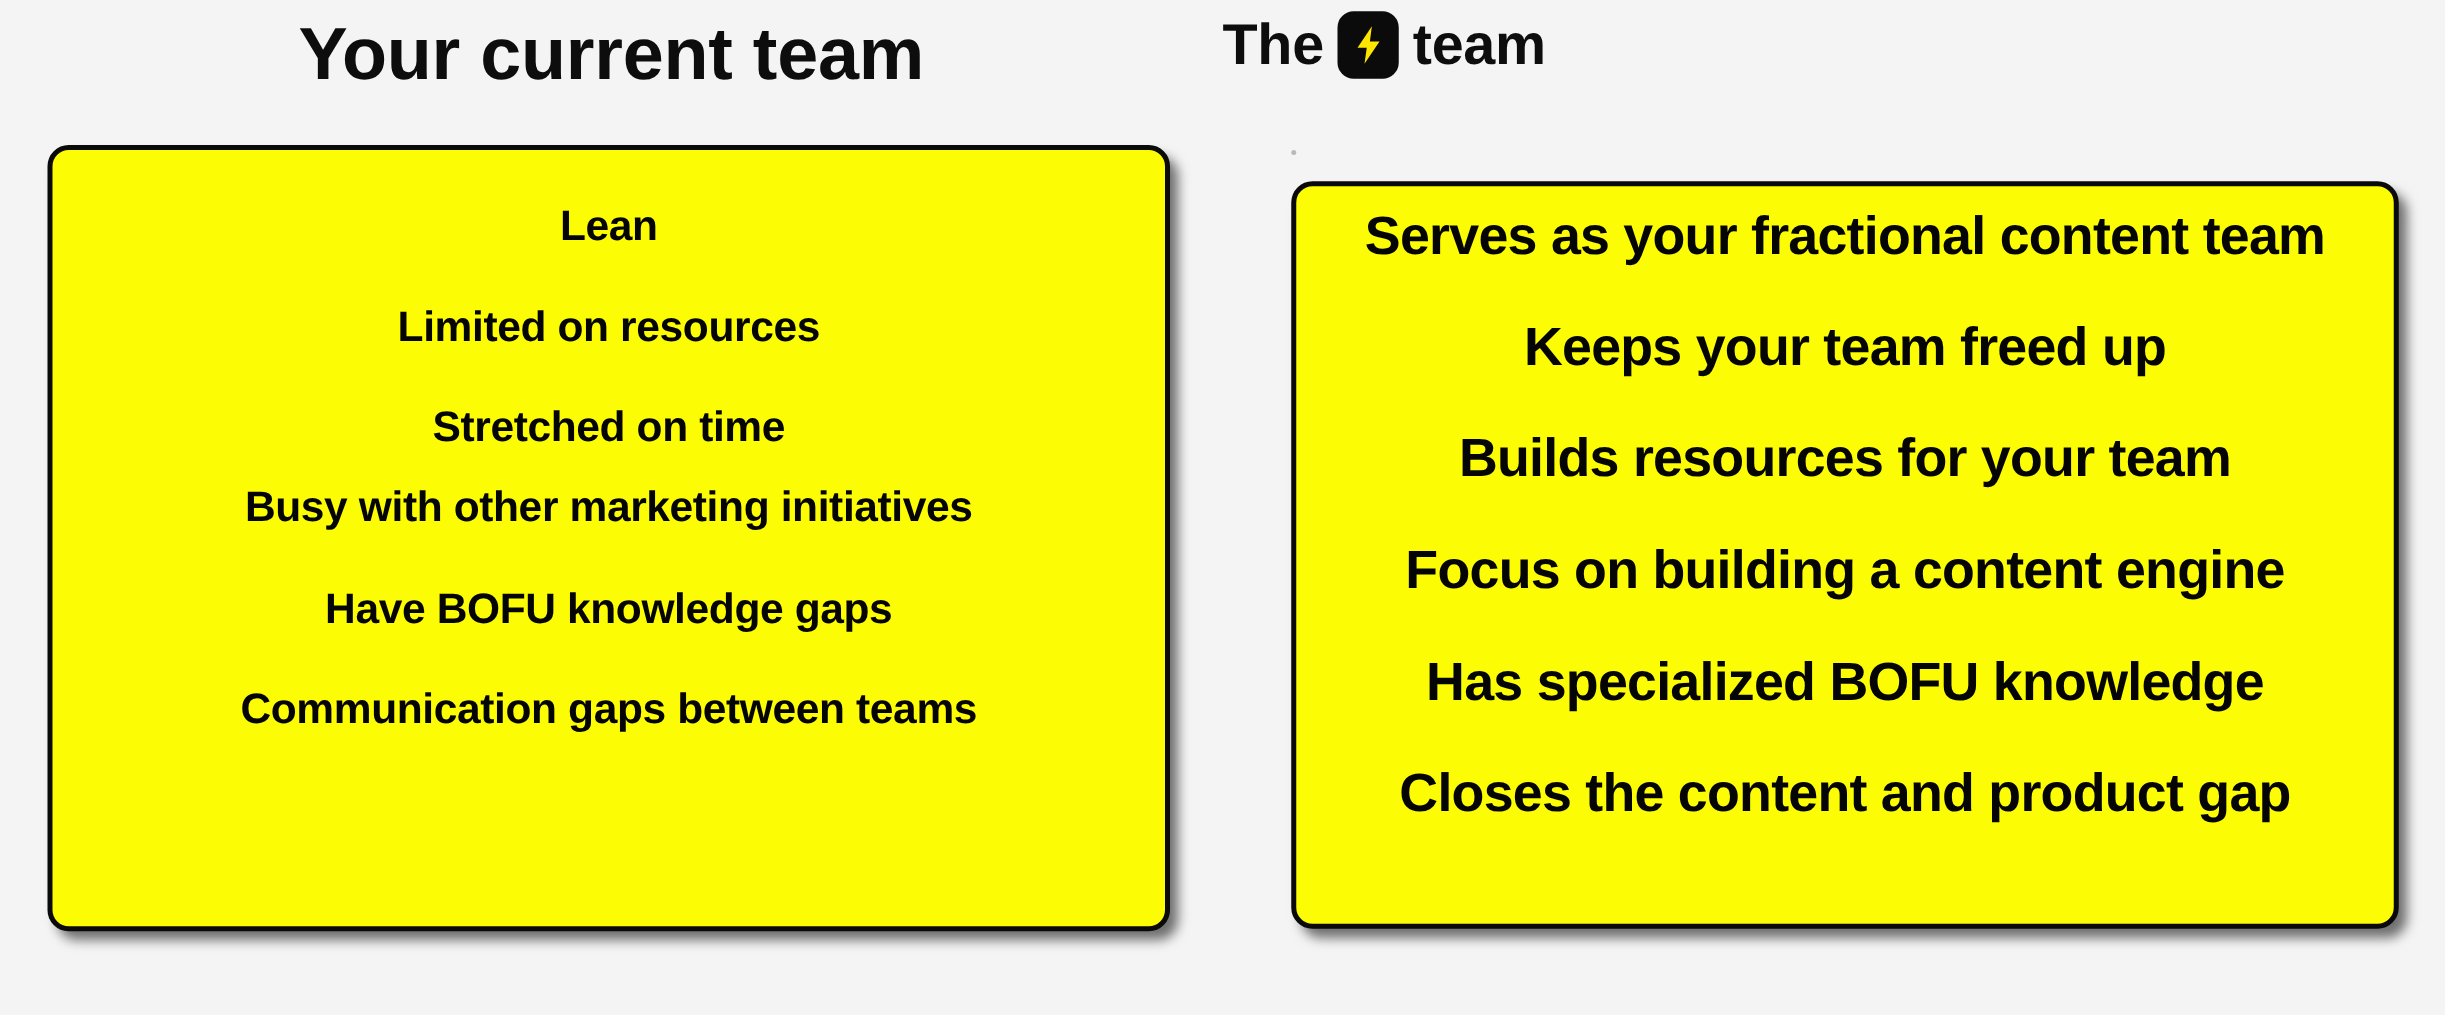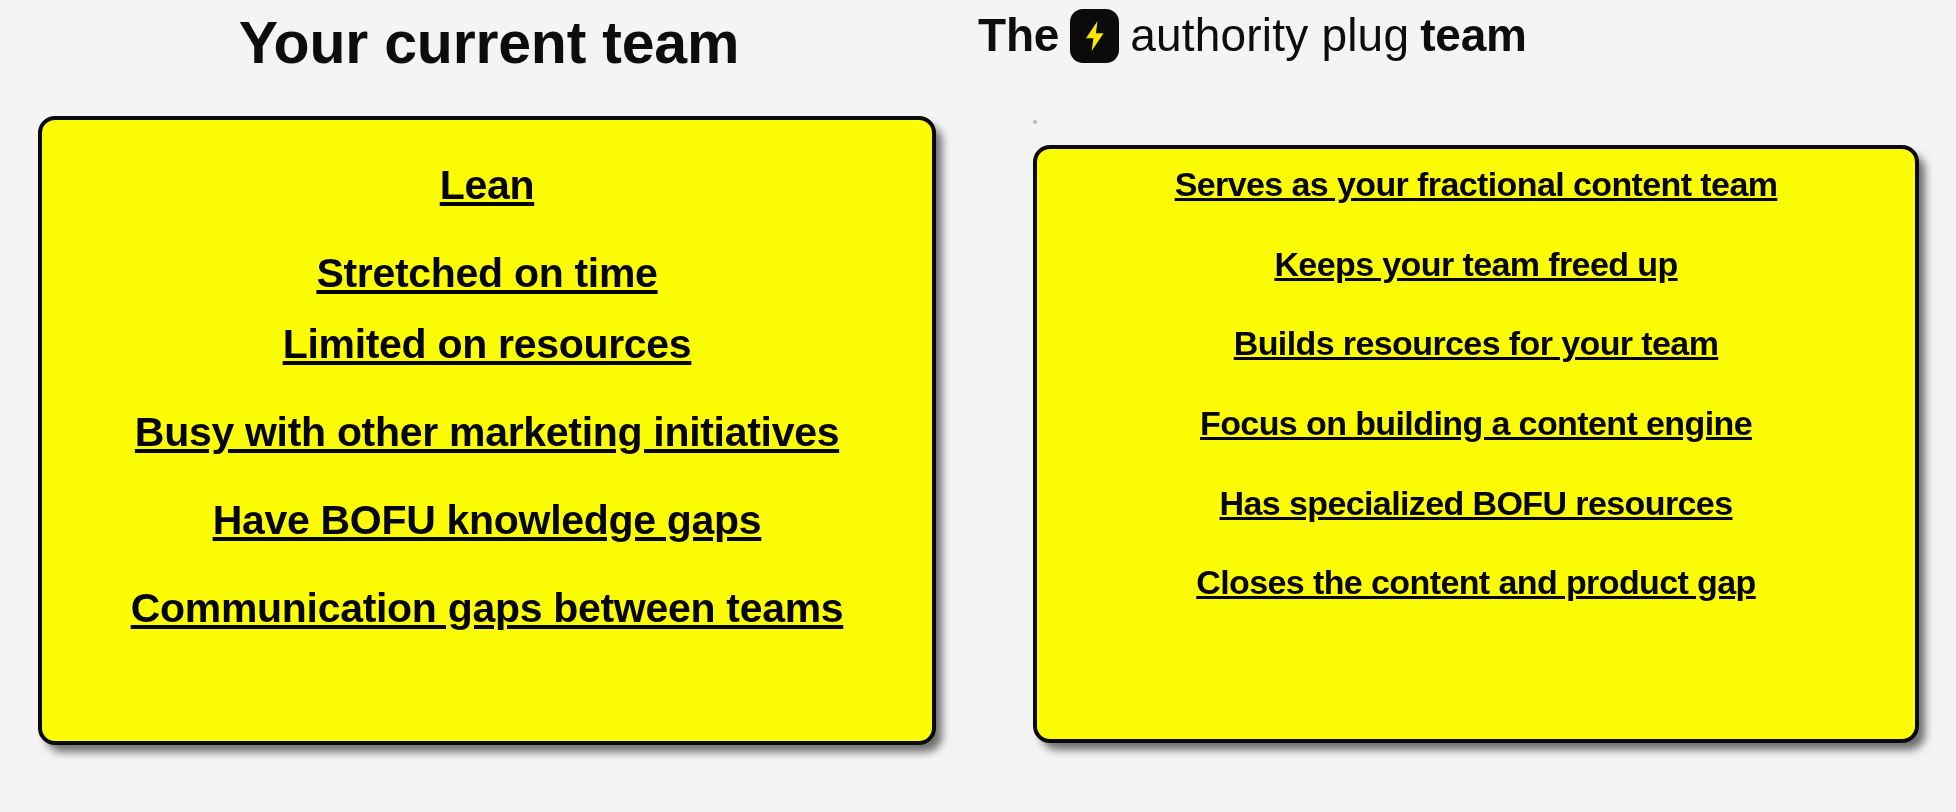--- a/index.html
+++ b/index.html
@@ -105,32 +105,30 @@
   .card-item {
     width: 100%;
     text-align: center;
     color: #050505;
     font-weight: 700;
     line-height: 1.05;
     white-space: nowrap;
     letter-spacing: -0.3px;
   }
   .card-left .card-item {
-    font-size: 41px;
+    font-size: 34px;
     margin-bottom: 45px;
-    text-decoration: underline;
   }
   .card-left .card-item.tight { margin-bottom: 28px; }
   .card-left .card-item:last-child { margin-bottom: 0; }
 
   .card-right .card-item {
-    font-size: 34px;
+    font-size: 43px;
     margin-bottom: 44px;
     letter-spacing: -0.6px;
-    text-decoration: underline;
   }
   .card-right .card-item:last-child { margin-bottom: 12px; }
 
   
   .speck {
     position: absolute;
     width: 4px;
     height: 4px;
     border-radius: 50%;
     background: #b9b9b9;
@@ -144,44 +142,43 @@
 <div class="stage">
 
   <div class="panel panel-left">
     <div class="heading heading-left">Your current team</div>
   </div>
 
   <div class="speck speck-left"></div>
 
   <div class="card card-left">
     <div class="card-item">Lean</div>
+    <div class="card-item">Limited on resources</div>
     <div class="card-item tight">Stretched on time</div>
-    <div class="card-item">Limited on resources</div>
     <div class="card-item">Busy with other marketing initiatives</div>
     <div class="card-item">Have BOFU knowledge gaps</div>
     <div class="card-item">Communication gaps between teams</div>
   </div>
 
   <div class="panel panel-right">
     <div class="heading heading-right">
       <span class="word-bold">The</span>
       <span class="bolt-badge">
         <svg width="26" height="32" viewBox="0 0 26 32" aria-hidden="true">
           <path d="M15.5 1 L4 18.2 L11.4 18.2 L9.6 31 L21.6 13.2 L13.9 13.2 Z" fill="#ffe600"></path>
         </svg>
       </span>
-      <span class="word-medium">authority plug</span>
       <span class="word-bold">team</span>
     </div>
   </div>
 
   <div class="speck speck-right"></div>
 
   <div class="card card-right">
     <div class="card-item">Serves as your fractional content team</div>
     <div class="card-item">Keeps your team freed up</div>
     <div class="card-item">Builds resources for your team</div>
     <div class="card-item">Focus on building a content engine</div>
-    <div class="card-item">Has specialized BOFU resources</div>
+    <div class="card-item">Has specialized BOFU knowledge</div>
     <div class="card-item">Closes the content and product gap</div>
   </div>
 
 </div>
 
 </body></html>

